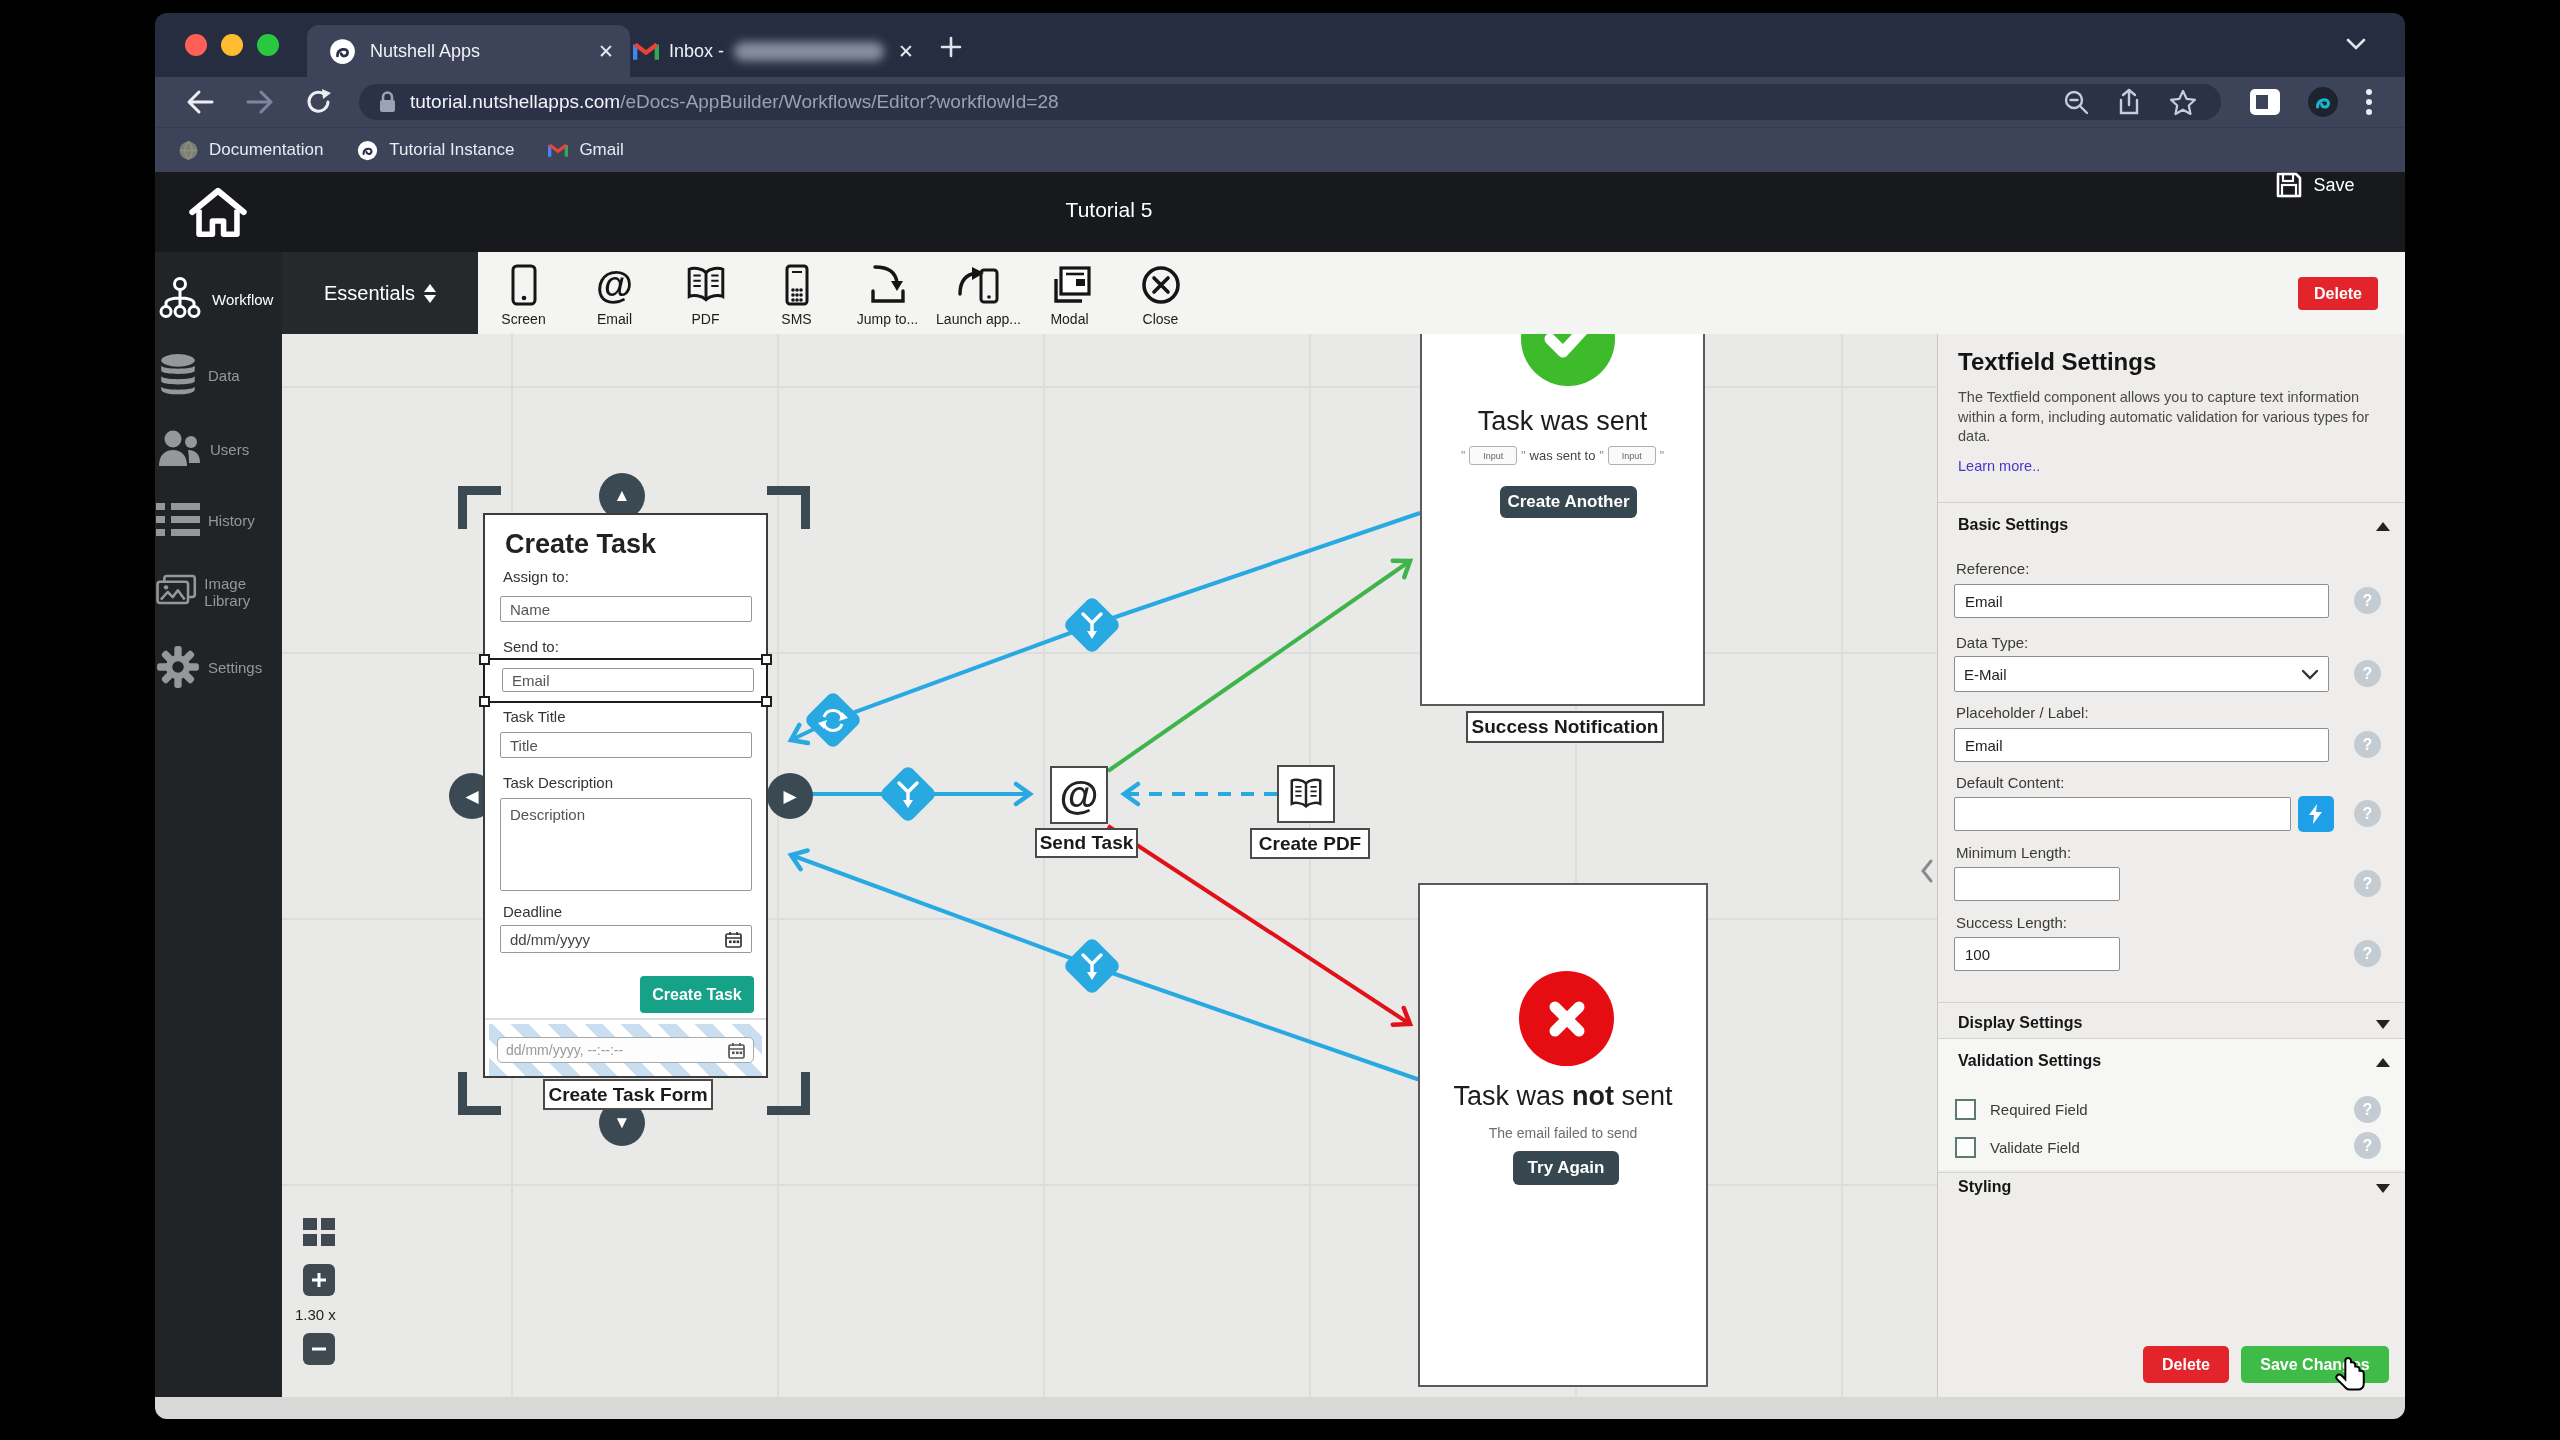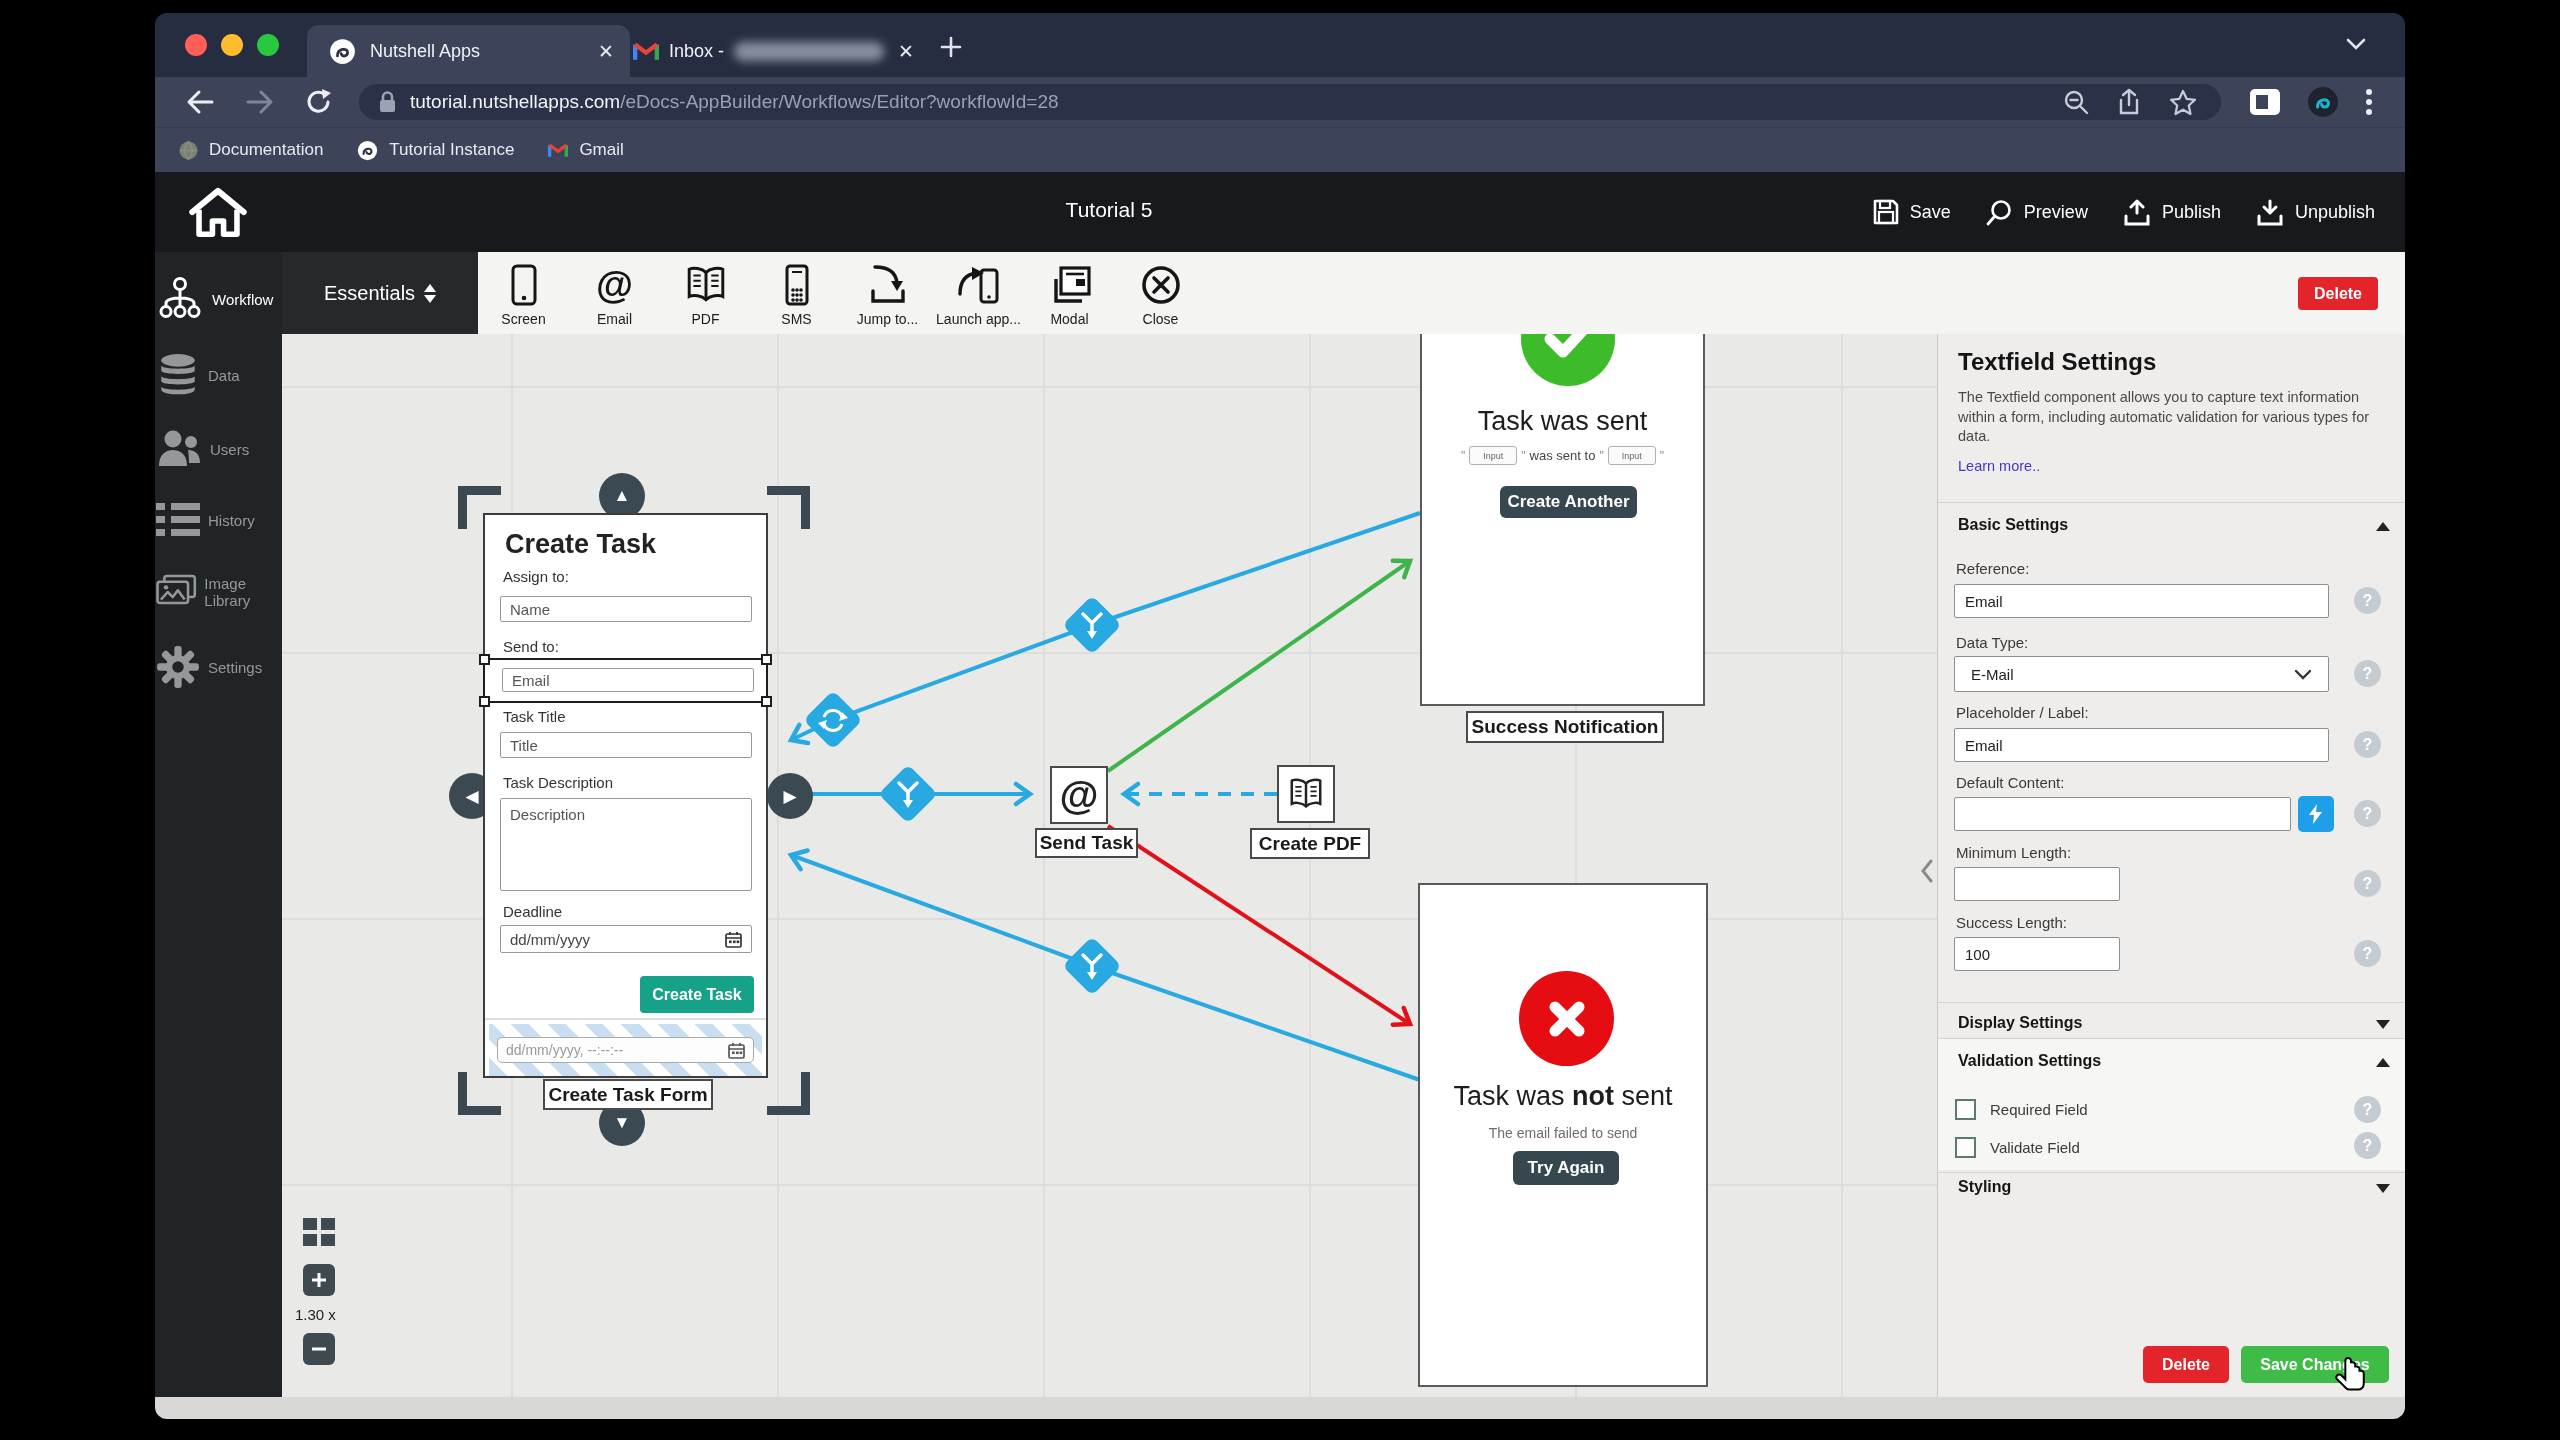--- a/index.html
+++ b/index.html
@@ -28,21 +28,21 @@
   .rowic{display:flex;align-items:center;gap:26px;margin-left:28px;}
   .bookmarks{height:44px;background:#3d4459;border-top:1px solid #343b52;display:flex;align-items:center;gap:34px;padding-left:24px;flex:0 0 auto;}
   .bm{display:flex;align-items:center;gap:11px;}
   .bm-label{color:#e8ebf2;font-size:17px;white-space:nowrap;}
 
   
   .app{flex:1;display:flex;flex-direction:column;background:#17191c;min-height:0;}
   .appheader{height:80px;position:relative;background:#17191c;flex:0 0 auto;}
   .homebtn{position:absolute;left:34px;top:14px;width:58px;height:52px;}
   .apptitle{position:absolute;left:954px;top:26px;transform:translateX(-50%);color:#fff;font-size:21px;}
-  .headactions{position:absolute;right:30px;top:0;height:100%;display:flex;align-items:center;gap:35px;}
+  .headactions{position:absolute;right:30px;top:0;height:100%;display:flex;align-items:center;gap:62px;flex-direction:column;}
   .haction{display:flex;align-items:center;gap:11px;color:#fff;font-size:18px;cursor:default;}
 
   
   .main{flex:1;display:flex;min-height:0;}
   .sidebar{width:127px;background:#202427;display:flex;flex-direction:column;align-items:center;padding-top:24px;gap:30px;flex:0 0 auto;}
   .sbitem{display:flex;flex-direction:row;align-items:center;gap:7px;width:100%;}
   .sblabel{font-size:15px;color:#94989b;}
   .sbitem.active .sblabel{color:#fff;}
   .content{flex:1;display:flex;flex-direction:column;min-width:0;}
   .toolbar{height:82px;background:#f4f4f2;display:flex;align-items:stretch;position:relative;flex:0 0 auto;}
@@ -109,21 +109,21 @@
 
   
   .panel{position:relative;width:468px;background:#eeedeb;border-left:1px solid #c8c8c6;flex:0 0 auto;overflow:hidden;}
   .p{position:absolute;}
   .ptitle{left:20px;top:14px;font-size:24px;font-weight:bold;color:#141414;}
   .pdesc{left:20px;top:54px;width:424px;font-size:14.5px;line-height:1.35;color:#4a4a4a;}
   .plink{left:20px;top:124px;font-size:14.5px;color:#4836c9;}
   .psec{font-size:16px;font-weight:bold;color:#161616;}
   .plabel{font-size:15px;color:#3a3a3a;}
   .pinput{position:absolute;box-sizing:border-box;border:1.5px solid #8f8f8f;border-radius:2px;background:#fff;font-size:15px;color:#222;padding:0 10px;font-family:"Liberation Sans",sans-serif;}
-  .pselect{position:absolute;box-sizing:border-box;border:1.5px solid #8f8f8f;border-radius:2px;background:#fff;font-size:15px;color:#222;display:flex;align-items:center;padding:0 16px;justify-content:space-between;}
+  .pselect{position:absolute;box-sizing:border-box;border:1.5px solid #8f8f8f;border-radius:2px;background:#fff;font-size:15px;color:#222;display:flex;align-items:center;padding:0 9px;justify-content:space-between;}
   .helpq{position:absolute;width:27px;height:27px;border-radius:50%;background:#c5ccd1;color:#fff;font-weight:bold;font-size:16px;display:flex;align-items:center;justify-content:center;}
   .sep{position:absolute;left:0;width:468px;border-top:1px solid #d2d2d0;}
   .valblock{position:absolute;left:0;top:704px;width:468px;height:132px;background:#f6f6f4;}
   .cbx{position:absolute;width:21px;height:21px;border:2.5px solid #5c7a6e;background:#fdfdfd;box-sizing:border-box;}
   .boltbtn{position:absolute;width:36px;height:36px;background:#1e9fe8;border-radius:5px;display:flex;align-items:center;justify-content:center;}
   .redbtn{position:absolute;background:#e3242b;color:#fff;font-weight:bold;font-size:16px;border-radius:5px;display:flex;align-items:center;justify-content:center;}
   .greenbtn{position:absolute;background:#3fbb47;color:#fff;font-weight:bold;font-size:16px;border-radius:5px;display:flex;align-items:center;justify-content:center;}
 
   .windowfoot{height:22px;background:#d8d8d6;flex:0 0 auto;}
 </style>

